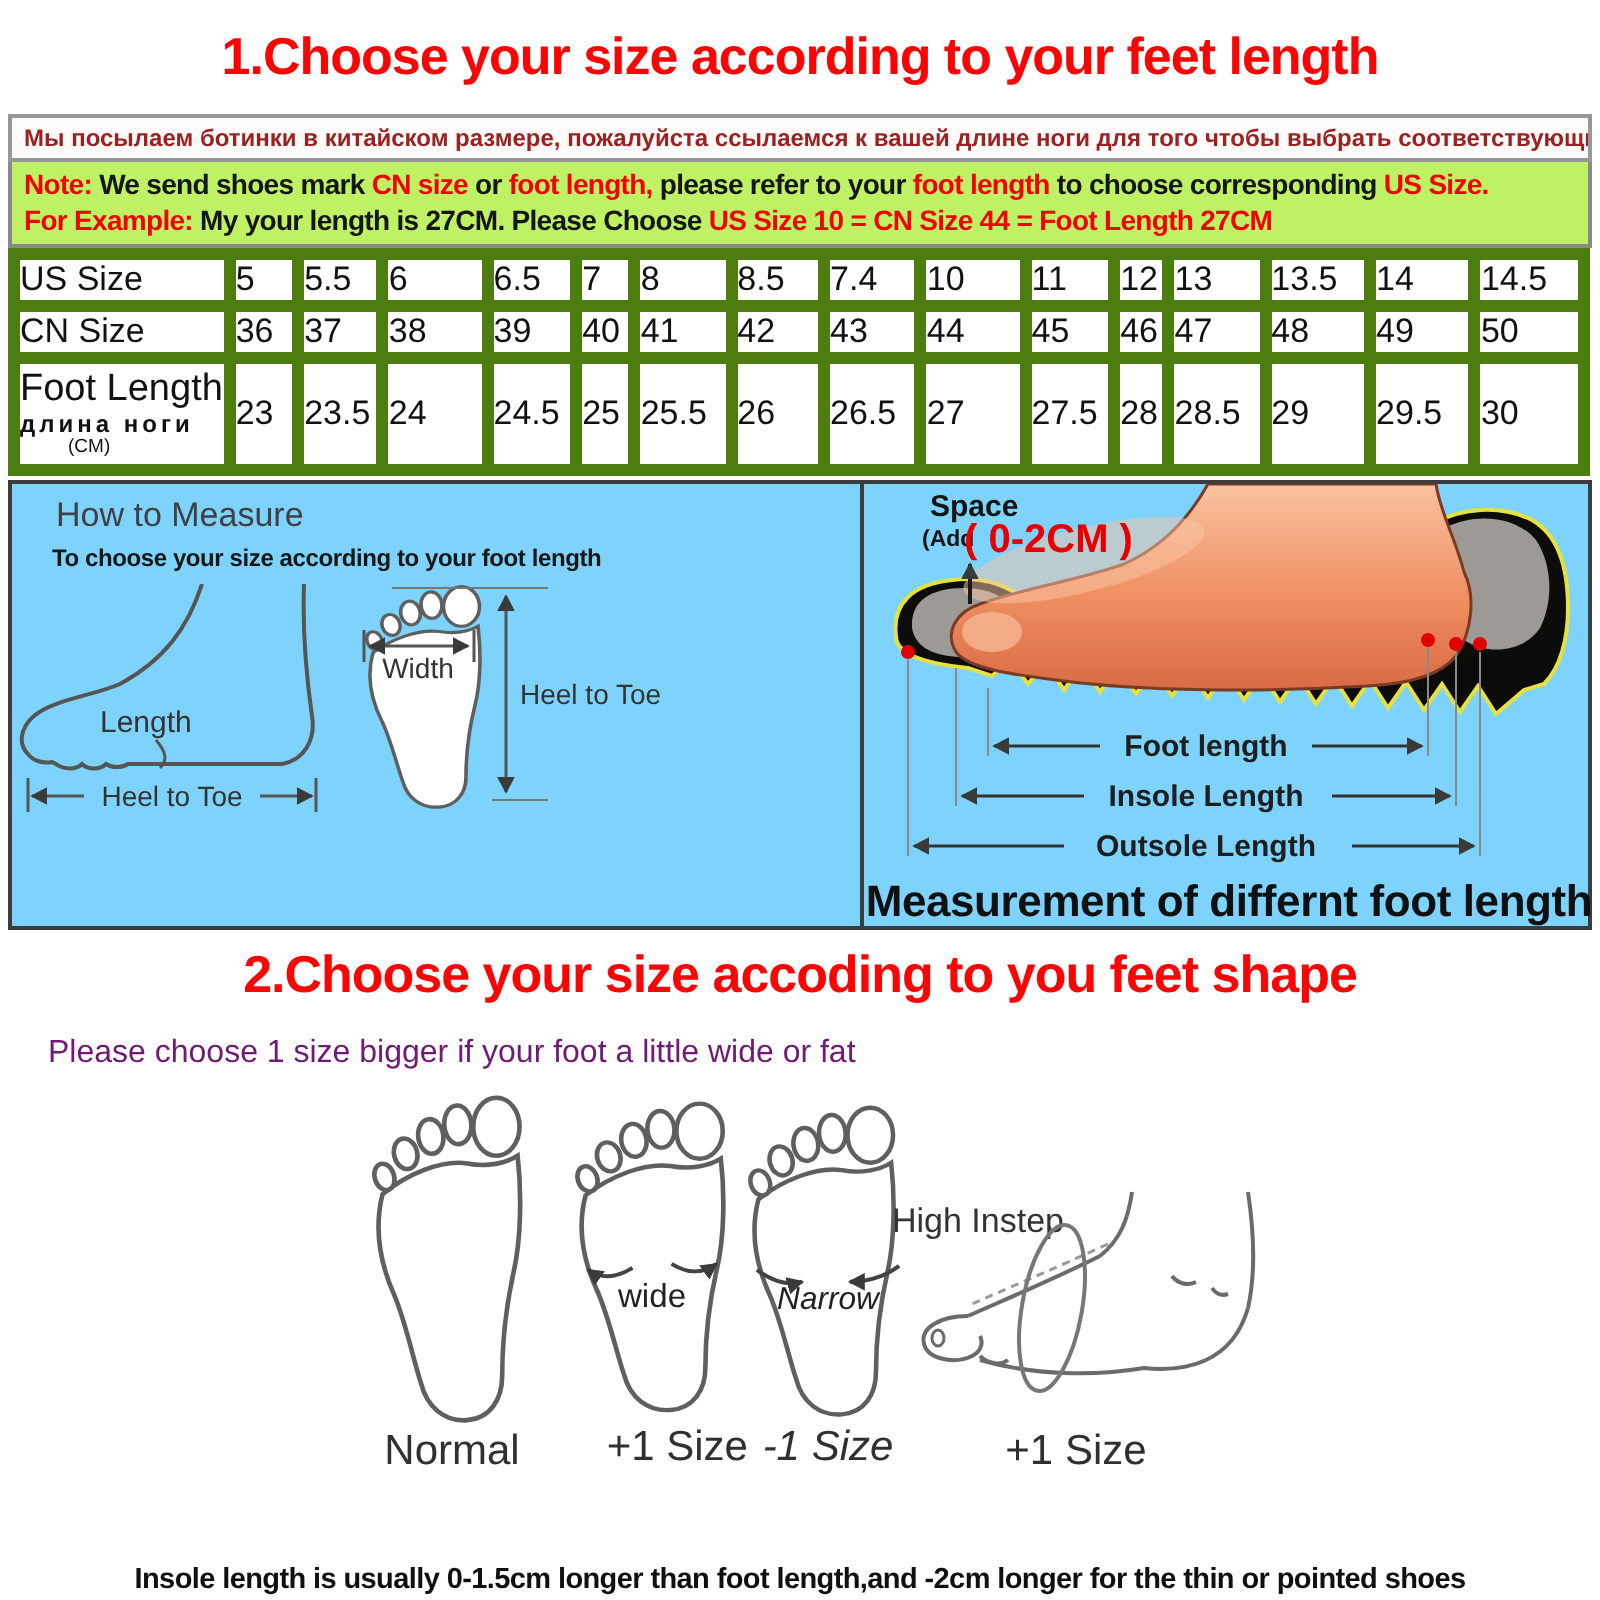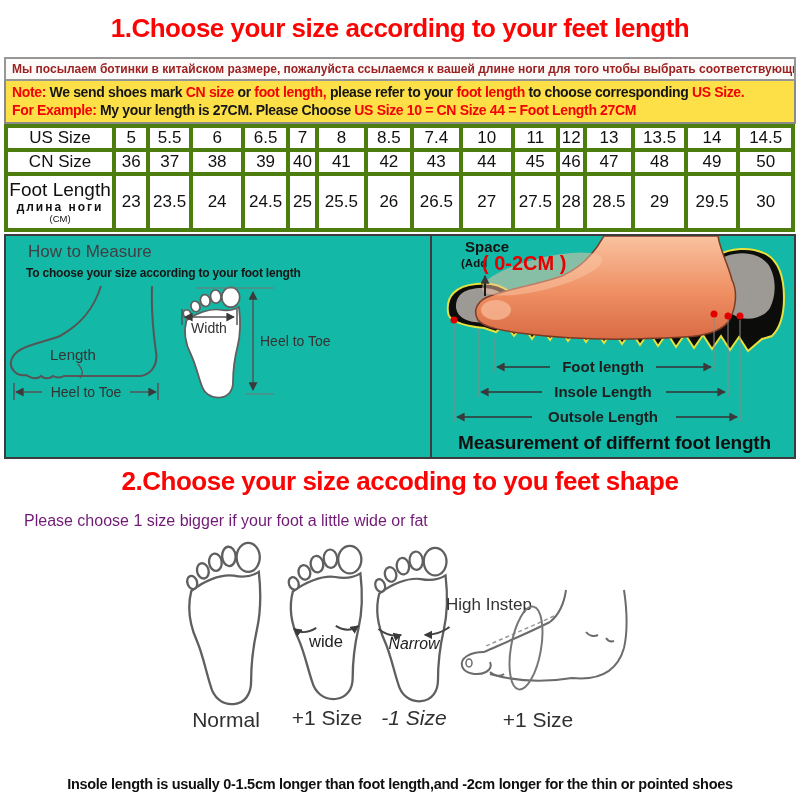--- a/index.html
+++ b/index.html
@@ -3,50 +3,50 @@
 <meta charset="utf-8">
 <style>
   html,body{margin:0;padding:0;background:#ffffff;}
   body{width:800px;height:800px;font-family:"Liberation Sans",sans-serif;}
   .page{position:relative;width:800px;height:800px;overflow:hidden;background:#fff;}
 
   .t1{margin:0;padding-top:12px;height:34px;text-align:center;font-size:26px;line-height:32px;
       font-weight:bold;color:#fb0404;letter-spacing:-0.5px;}
   .ru-box{margin:11px 4px 0;border:2px solid #979797;padding:3px 6px;background:#fcfbfa;
       font-size:12px;font-weight:bold;color:#9c2121;white-space:nowrap;overflow:hidden;}
-  .note-box{margin:0 4px;border:2px solid #8a8a8a;border-top:none;padding:2px 6px 3px;background:#fde047;
+  .note-box{margin:0 4px;border:2px solid #8a8a8a;border-top:none;padding:2px 6px 3px;background:#bef264;
       font-size:14px;font-weight:bold;line-height:18px;letter-spacing:-0.35px;white-space:nowrap;overflow:hidden;}
   .note-box .r{color:#f30202;}
   .note-box .k{color:#151515;}
 
   table.size{margin:0 4px;border-collapse:collapse;table-layout:fixed;width:791px;background:#fff;}
-  table.size th,table.size td{border:4px solid #4d7c0f;text-align:center;vertical-align:middle;
+  table.size th,table.size td{border:6px solid #4d7c0f;text-align:left;vertical-align:middle;
       font-weight:normal;color:#111;font-size:17px;padding:0;overflow:hidden;}
   tr.h20{height:20px;}
   tr.h56{height:56px;}
   .fl-main{font-size:19px;line-height:20px;}
   .fl-ru{font-size:12px;font-weight:bold;letter-spacing:2px;line-height:14px;}
-  .fl-cm{font-size:9.5px;line-height:10px;}
-
-  .measure-row{display:flex;margin:2px 4px 0;border:2px solid #3c3c3c;height:221px;background:#14b8a6;}
+  .fl-cm{font-size:9.5px;line-height:10px;padding-left:24px;}
+
+  .measure-row{display:flex;margin:2px 4px 0;border:2px solid #3c3c3c;height:221px;background:#7dd3fc;}
   .measure-left{width:424px;flex:none;border-right:2px solid #3c3c3c;}
   .measure-right{flex:1;position:relative;}
   .htm-h{margin:6px 0 0 22px;font-size:17px;line-height:19px;color:#3f3f44;}
   .htm-s{margin:3px 0 0 20px;font-size:12px;line-height:19px;font-weight:bold;color:#161616;letter-spacing:-0.2px;}
-  .m-caption{text-align:center;font-size:19px;font-weight:bold;color:#101010;margin-top:-2px;letter-spacing:-0.2px;}
+  .m-caption{text-align:center;font-size:22px;font-weight:bold;color:#101010;margin-top:-2px;letter-spacing:-0.2px;}
   svg{display:block;}
 
   .t2{margin:6px 0 0;height:33px;text-align:center;font-size:26px;line-height:33px;
       font-weight:bold;color:#fb0404;letter-spacing:-0.5px;}
   .shape-note{margin:14px 0 0 24px;font-size:16px;color:#701a75;}
   .shapes{position:relative;height:198px;margin-top:8px;}
   .fig{position:absolute;text-align:center;}
   .fig .cap{font-size:21px;color:#303030;margin-top:2px;}
   .fig-normal{left:176px;top:2px;width:100px;}
-  .fig-wide{left:280px;top:6px;width:94px;}
+  .fig-wide{left:280px;top:6px;width:94px;text-align:right;}
   .fig-narrow{left:370px;top:8px;width:88px;font-style:italic;}
   .fig-instep{left:438px;top:50px;width:200px;}
 
   .footer{margin-top:40px;text-align:center;font-size:14.5px;font-weight:bold;color:#101010;letter-spacing:-0.3px;}
 </style>
 </head>
 <body>
 
 <svg width="0" height="0" style="position:absolute" aria-hidden="true">
   <defs>

